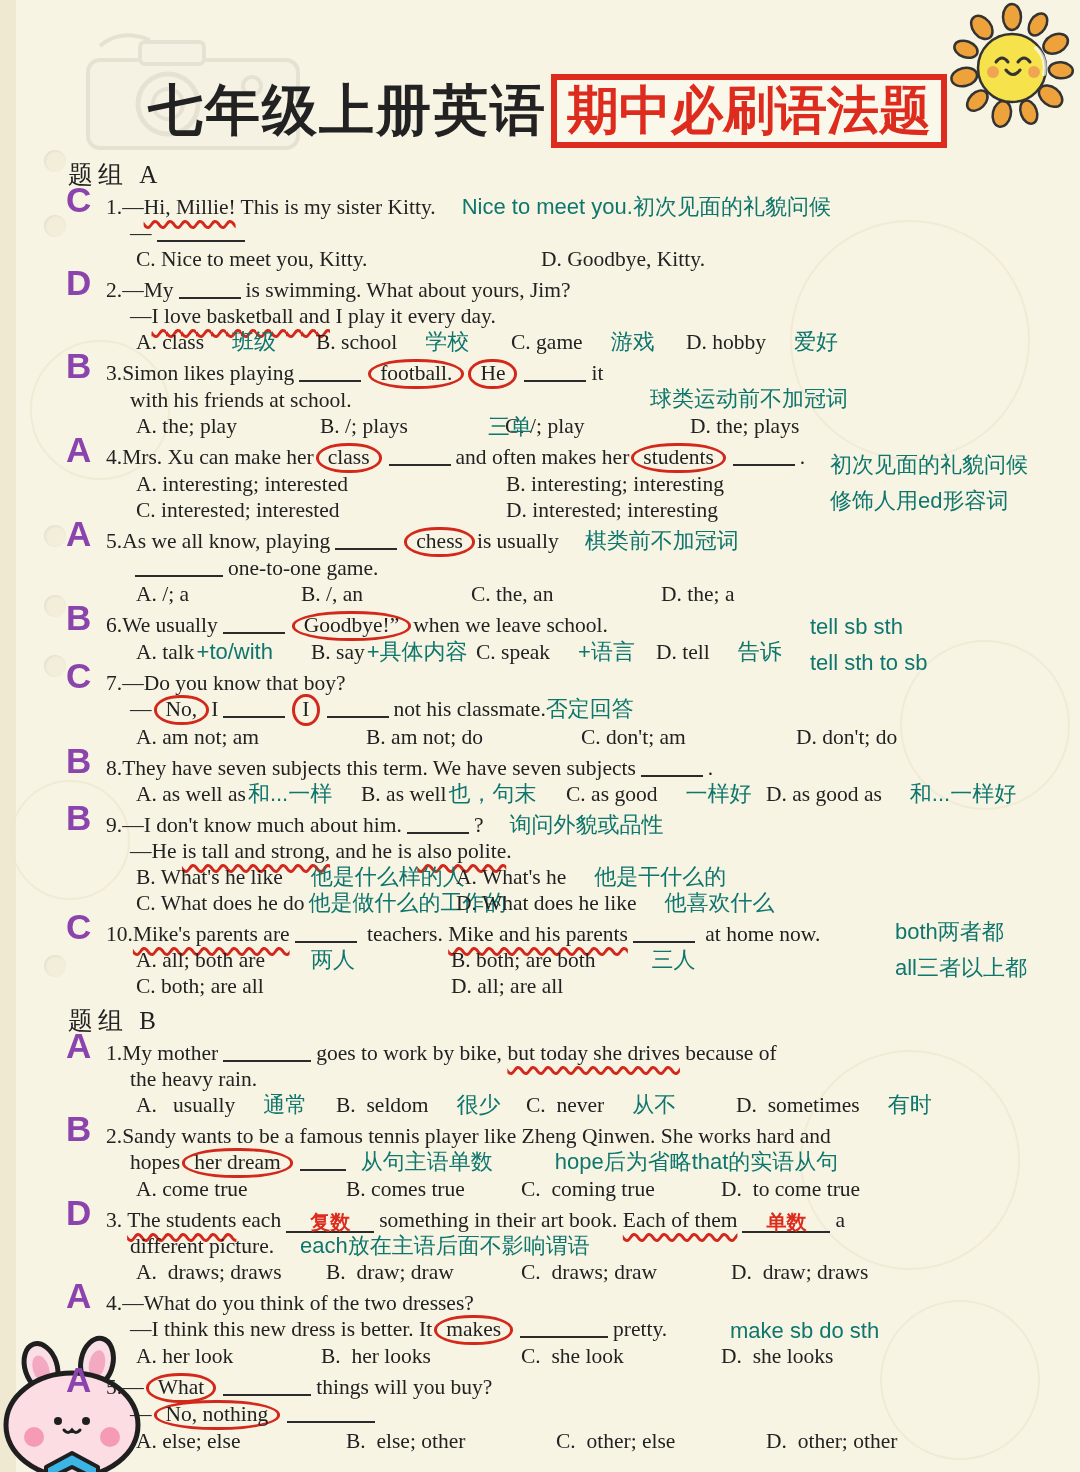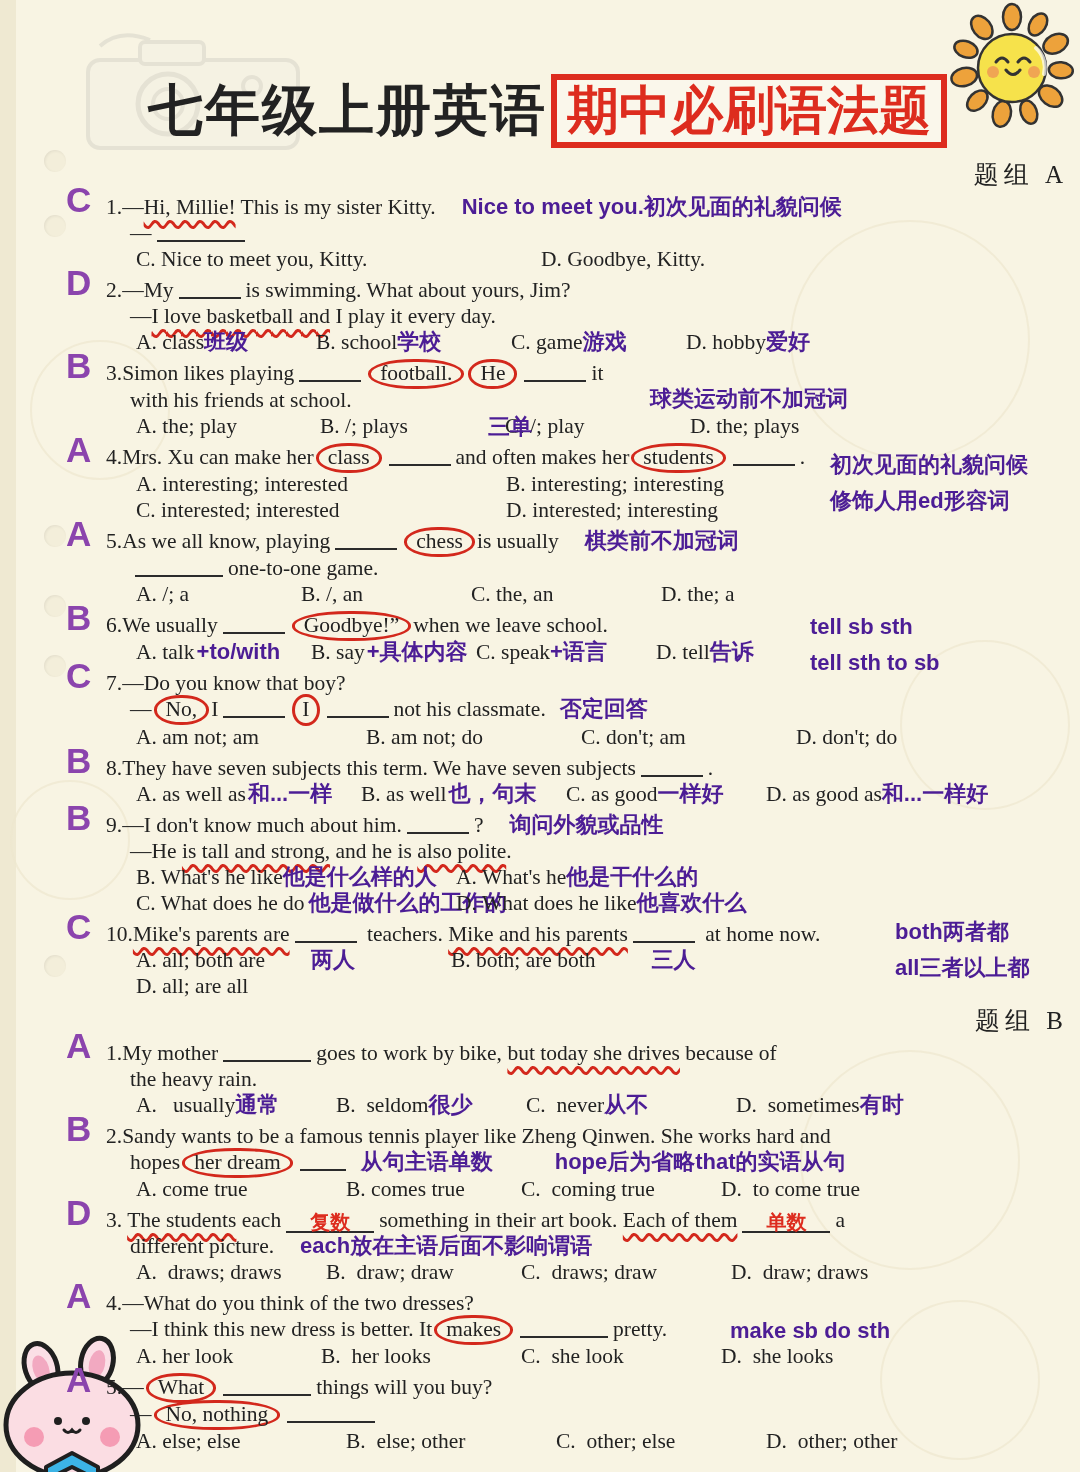--- a/index.html
+++ b/index.html
@@ -12,35 +12,35 @@
 .edge{position:absolute;left:0;top:0;bottom:0;width:16px;background:#efe9d2}
 .doodle{position:absolute;border:2px solid #eee7cf;border-radius:50%;opacity:.7}
 .hole{position:absolute;left:44px;width:22px;height:22px;border-radius:50%;background:#f3eeda;box-shadow:inset 1px 1px 3px rgba(0,0,0,.07)}
 .camera{position:absolute;top:26px;left:80px;opacity:.16}
 .sun{position:absolute;top:2px;right:4px}
 .rabbit{position:absolute;left:-6px;bottom:-8px}
 .title-row{position:absolute;top:74px;left:148px;display:flex;align-items:center;white-space:nowrap;z-index:2}
 .title-black{font-size:55px;font-weight:700;letter-spacing:2px}
 .title-red{font-size:52px;font-weight:700;color:#dd2c1e;border:6px solid #dd2c1e;padding:0 10px;margin-left:4px;line-height:1.18;background:rgba(255,255,255,.30)}
 .content{position:absolute;top:158px;left:68px;width:1000px;z-index:1}
-.grp{text-align:right;font-size:25px;margin-bottom:3px;letter-spacing:5px}
+.grp{text-align:left;font-size:25px;margin-bottom:3px;letter-spacing:5px}
 .grp.b{margin-top:2px}
 .q{position:relative;padding-left:38px;margin-bottom:5px;font-size:21.5px;line-height:26px}
 .ans{position:absolute;left:-2px;top:-7px;font-family:"Liberation Sans","DejaVu Sans",sans-serif;font-weight:700;font-size:35px;color:#8b44ad}
 .ind{padding-left:24px}
 .opts{display:grid;padding-left:30px}
-.rn{color:#4c1d95;font-family:"Liberation Sans","DejaVu Sans",sans-serif;font-weight:700;font-size:22px;white-space:nowrap}
+.rn{color:#0f766e;font-family:"Liberation Sans","DejaVu Sans",sans-serif;font-weight:400;font-size:22px;white-space:nowrap}
 .an{position:absolute;white-space:nowrap}
 .bl{display:inline-block;min-width:62px;height:21px;border-bottom:2px solid #2b2b2b;vertical-align:-2px;margin:0 5px;text-align:center;color:#dd2c1e;font-family:"Liberation Sans","DejaVu Sans",sans-serif;font-weight:700;font-size:20px;line-height:20px}
 .w90{min-width:88px}
 .cc{display:inline-block;border:3px solid #d3281c;border-radius:48%;padding:0 9px 2px;margin:-2px 2px;line-height:22px}
 .cc2{border-radius:50%;padding:1px 7px 3px}
 .wv{text-decoration:underline;text-decoration-style:wavy;text-decoration-color:#d3281c;text-decoration-thickness:3px;text-underline-offset:6px}
 .o{white-space:nowrap}
-.o .rn{margin-left:0}
+.o .rn{margin-left:28px}
 .mlg{margin-left:26px}
 </style>
 </head>
 <body>
 
 <div class="edge"></div>
 <div class="doodle" style="left:790px;top:220px;width:240px;height:240px"></div>
 <div class="doodle" style="left:900px;top:640px;width:170px;height:170px"></div>
 <div class="doodle" style="left:800px;top:1050px;width:220px;height:220px"></div>
 <div class="doodle" style="left:30px;top:340px;width:140px;height:140px"></div>
@@ -202,21 +202,21 @@
       <span class="o"><span>A. talk</span><span class="rn" style="margin-left:2px">+to/with</span></span>
       <span class="o"><span>B. say</span><span class="rn" style="margin-left:2px">+具体内容</span></span>
       <span class="o"><span>C. speak</span><span class="rn">+语言</span></span>
       <span class="o"><span>D. tell</span><span class="rn">告诉</span></span>
     </div>
   </div>
 
   <div class="q">
     <span class="ans">C</span>
     <div class="ln"><span>7.—Do you know that boy?</span></div>
-    <div class="ln ind"><span>—</span><span class="cc">No,</span><span>I</span><span class="bl"></span><span class="cc cc2">I</span><span class="bl"></span><span>not his classmate.</span><span class="rn" style="margin-left:14px">否定回答</span></div>
+    <div class="ln ind"><span>—</span><span class="cc">No,</span><span>I</span><span class="bl"></span><span class="cc cc2">I</span><span class="bl"></span><span>not his classmate.</span><span class="rn" style="">否定回答</span></div>
     <div class="opts" style="grid-template-columns:230px 215px 215px 1fr">
       <span class="o">A. am not; am</span>
       <span class="o">B. am not; do</span>
       <span class="o">C. don't; am</span>
       <span class="o">D. don't; do</span>
     </div>
   </div>
 
   <div class="q">
     <span class="ans">B</span>
@@ -246,20 +246,21 @@
   <div class="q">
     <span class="ans">C</span>
     <div class="ln"><span>10.</span><span class="wv">Mike's parents are</span><span class="bl"></span><span> teachers. </span><span class="wv">Mike and his parents</span><span class="bl"></span><span> at home now.</span></div>
     <span class="rn an" style="left:827px;top:-2px">both两者都</span>
     <span class="rn an" style="left:827px;top:34px">all三者以上都</span>
     <div class="opts" style="grid-template-columns:315px 1fr">
       <span class="o"><span>A. all; both are</span><span class="rn" style="margin-left:46px">两人</span></span>
       <span class="o"><span>B. both; are both</span><span class="rn" style="margin-left:56px">三人</span></span>
     </div>
     <div class="opts" style="grid-template-columns:315px 1fr">
+      <span class="o">C. both; are all</span>
       <span class="o">D. all; are all</span>
     </div>
   </div>
 
   <div class="grp b">题组 B</div>
 
   <div class="q">
     <span class="ans">A</span>
     <div class="ln"><span>1.My mother</span><span class="bl w90"></span><span>goes to work by bike, </span><span class="wv">but today she drives</span><span> because of</span></div>
     <div class="ln ind"><span>the heavy rain.</span></div>

